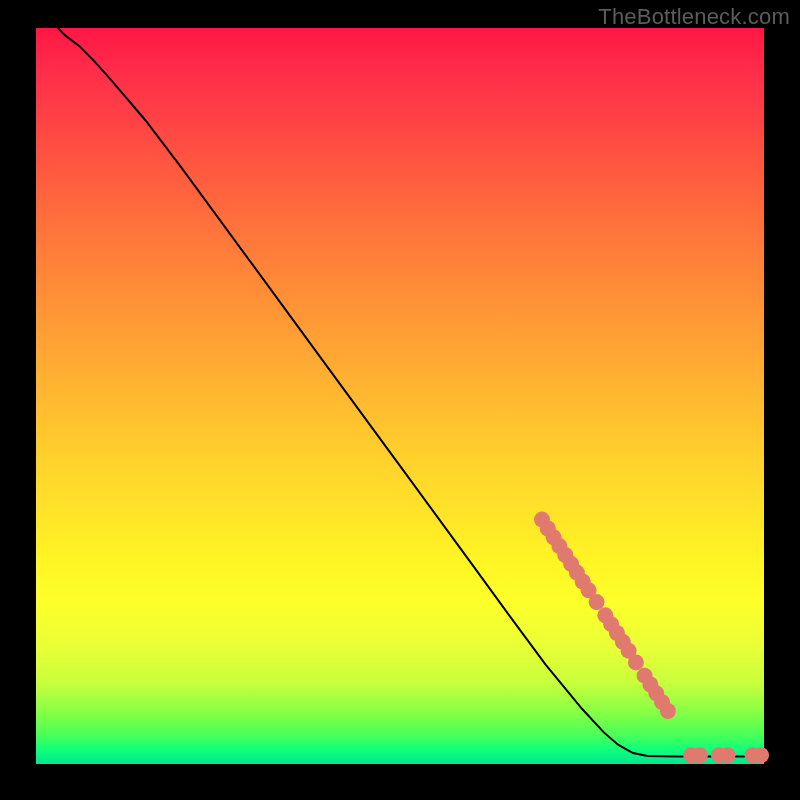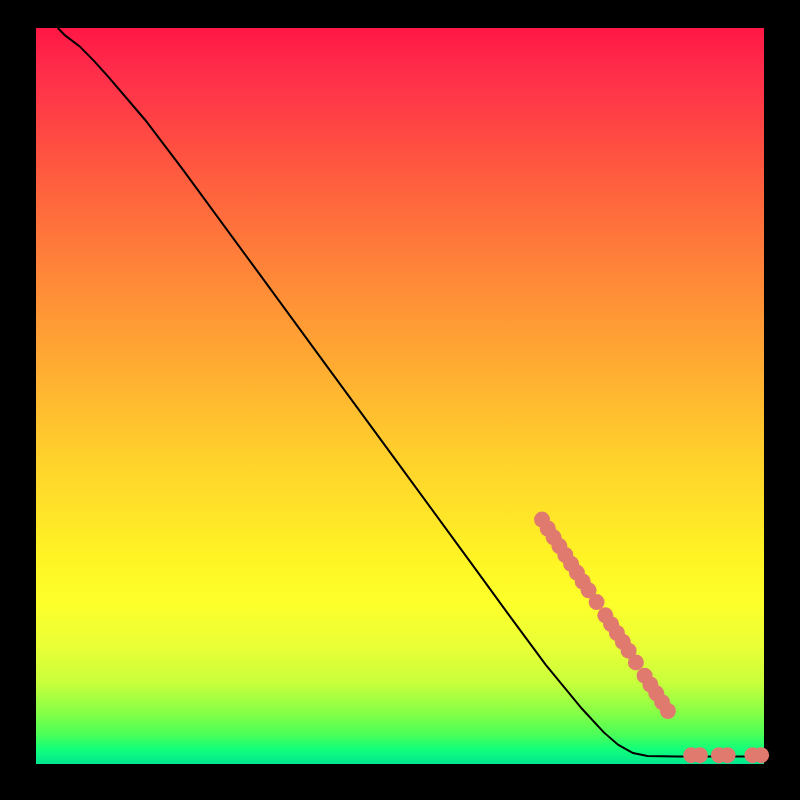--- a/index.html
+++ b/index.html
@@ -61,20 +61,21 @@
     top: 0;
     width: 728px;
     height: 736px;
     overflow: visible;
   }
 </style>
 </head>
 <body>
 
 <div class="outer">
+  <div class="watermark">TheBottleneck.com</div>
 
   <div class="plot">
     <svg class="curve-layer" viewBox="0 0 728 736" preserveAspectRatio="none">
       <path id="curve-path" fill="none" stroke="#000000" stroke-width="2" d="M21.8 0.0 L29.1 7.4 L43.7 18.4 L58.2 33.1 L72.8 49.3 L109.2 92.0 L145.6 139.8 L218.4 239.2 L291.2 338.6 L364.0 437.9 L436.8 537.3 L473.2 587.3 L509.6 636.6 L546.0 680.8 L567.8 704.4 L582.4 716.9 L597.0 725.0 L611.5 727.9 L640.6 728.6 L728.0 728.6 "></path>
       <g id="points-group">
           <circle cx="506.0" cy="491.6" r="8" fill="#e07a6f" stroke="#c95f55" stroke-width="0"></circle>
           <circle cx="511.8" cy="500.5" r="8" fill="#e07a6f" stroke="#c95f55" stroke-width="0"></circle>
           <circle cx="517.6" cy="509.3" r="8" fill="#e07a6f" stroke="#c95f55" stroke-width="0"></circle>
           <circle cx="523.4" cy="518.1" r="8" fill="#e07a6f" stroke="#c95f55" stroke-width="0"></circle>
           <circle cx="529.3" cy="527.0" r="8" fill="#e07a6f" stroke="#c95f55" stroke-width="0"></circle>

